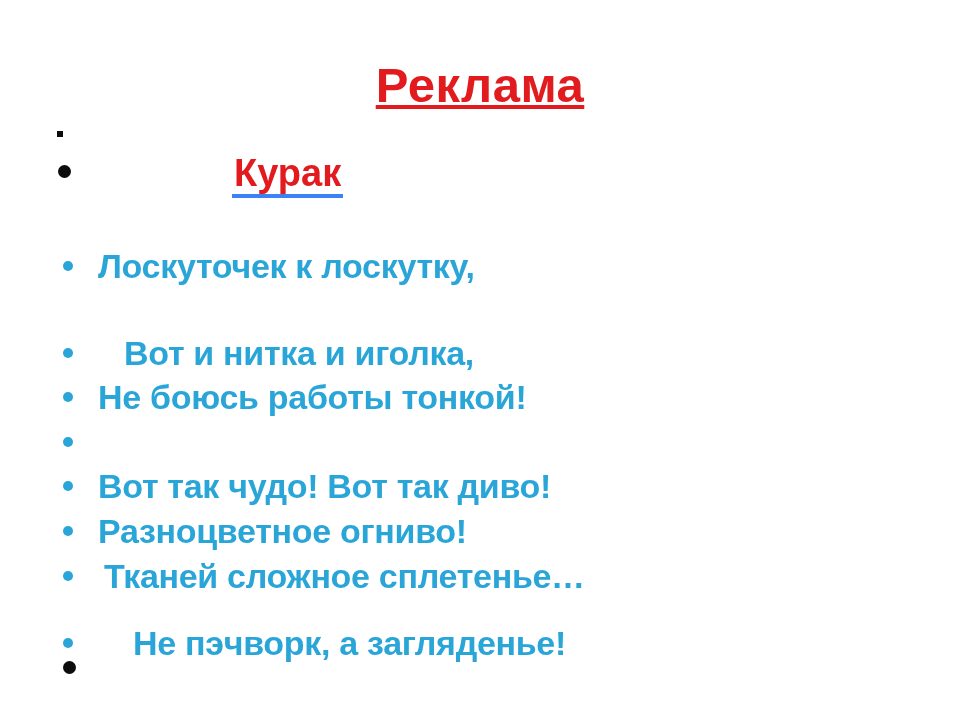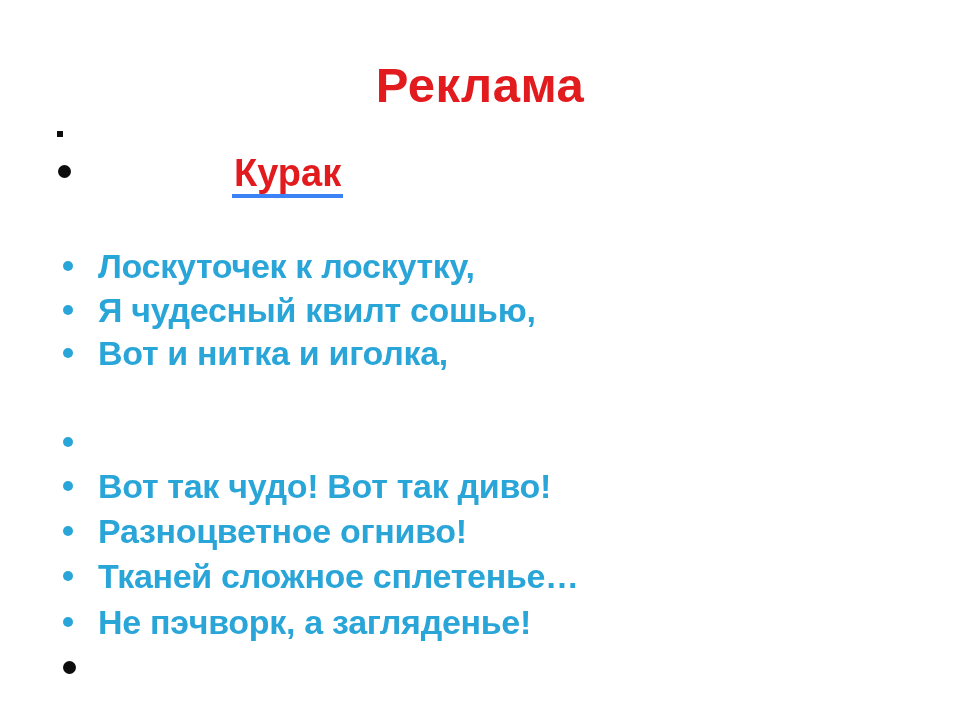--- a/index.html
+++ b/index.html
@@ -19,20 +19,21 @@
     position: absolute;
     top: 57px;
     left: 0;
     width: 100%;
     text-align: center;
     font-size: 49px;
     line-height: 56px;
     font-weight: bold;
     color: #E11B1E;
     letter-spacing: 0.5px;
+    text-decoration: underline;
   }
   .pre-square-bullet {
     position: absolute;
     left: 57px;
     top: 131px;
     width: 6px;
     height: 6px;
     background: #0d0d0d;
   }
   .header-dot-bullet {
@@ -80,57 +81,57 @@
   .poem-line .text {
     font-size: 34px;
     line-height: 38px;
     font-weight: bold;
     color: #2AA5D8;
     letter-spacing: -0.3px;
     white-space: nowrap;
   }
   .r1  { top: 247px; }
   .r2  { top: 291px; }
-  .r3  { top: 334px; }
+  .r3  { top: 334px; gap: 26px; }
   .r4  { top: 378px; }
   .r5  { top: 423px; }
   .r6  { top: 467px; text-align: center; }
   .r7  { top: 512px; }
-  .r8  { top: 557px; }
-  .r9  { top: 603px; }
+  .r8  { top: 557px; gap: 6px; }
+  .r9  { top: 624px; gap: 35px; }
   .r10 { top: 648px; }
 </style>
 </head>
 <body>
 
 <div class="slide">
 
   <div class="slide-title">Реклама</div>
 
   <span class="pre-square-bullet"></span>
 
   <span class="header-dot-bullet"></span>
 
   <div class="slide-subtitle">Курак</div>
 
   <div class="poem-line r1">
     <span class="dot"></span>
     <span class="text">Лоскуточек к лоскутку,</span>
   </div>
 
-  <div class="poem-line r2">
-    <span class="dot"></span>
-    <span class="text">Я чудесный квилт сошью,</span>
-  </div>
 
   <div class="poem-line r3">
     <span class="dot"></span>
     <span class="text">Вот и нитка и иголка,</span>
   </div>
 
+  <div class="poem-line r4">
+    <span class="dot"></span>
+    <span class="text">Не боюсь работы тонкой!</span>
+  </div>
 
   <div class="poem-line r5">
     <span class="dot"></span>
     <span class="text"></span>
   </div>
 
   <div class="poem-line r6">
     <span class="dot"></span>
     <span class="text">Вот так чудо! Вот так диво!</span>
   </div>

